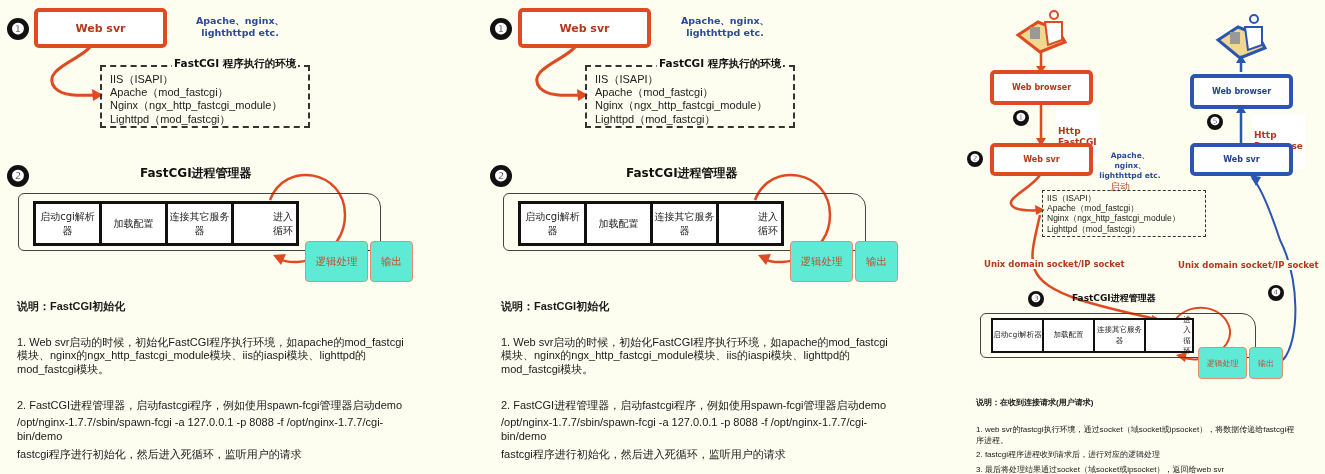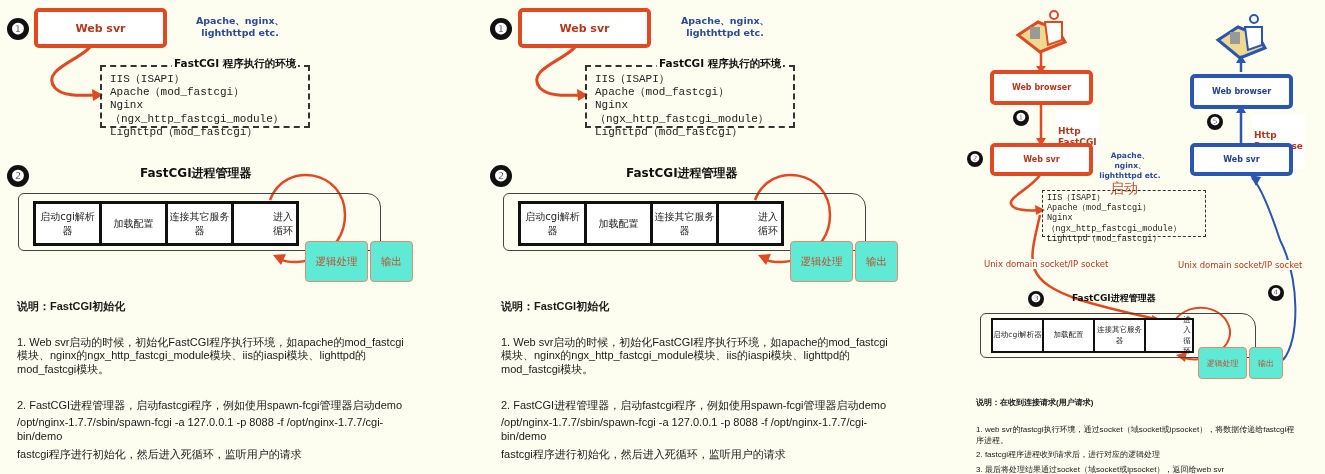--- a/index.html
+++ b/index.html
@@ -48,21 +48,21 @@
       position: absolute;
       color: #2c4a98;
       font-weight: bold;
       text-align: center;
       line-height: 1.3;
     }
     .env-box {
       position: absolute;
       border: 2px dashed #333;
       padding: 6px 8px;
-      font-family: Liberation Mono, monospace;
+      font-family: Liberation Sans, sans-serif;
       color: #222;
       line-height: 1.2;
     }
     .env-title {
       position: absolute;
       background: #fdfdf0;
       font-weight: bold;
       color: #111;
       padding: 0 2px;
       white-space: nowrap;
@@ -113,21 +113,21 @@
       position: absolute;
       color: #b23a1c;
       font-weight: bold;
       background: #fff;
       line-height: 1.25;
       padding: 16px 2px;
     }
     .socket-label {
       position: absolute;
       color: #b23a1c;
-      font-weight: normal;
+      font-weight: bold;
       white-space: nowrap;
       background: #fdfdf0;
       padding: 0 2px;
     }
     .start-label {
       position: absolute;
       color: #c2502e;
       white-space: nowrap;
     }
   </style>
@@ -280,21 +280,21 @@
   </div>
 
   <span class="step-num small" style="left:967px;top:151px;">❷</span>
   <div class="box-red" style="left:990px;top:143px;width:103px;height:33px;font-size:8px;">Web svr</div>
   <div class="box-blue" style="left:1190px;top:143px;width:103px;height:33px;font-size:8px;">Web svr</div>
   <div class="vendors" style="left:1096px;top:151px;width:68px;font-size:7.5px;">
     <div>Apache、nginx、</div>
     <div>lighthttpd etc.</div>
   </div>
 
-  <div class="start-label" style="left:1110px;top:180px;font-size:14px;">启动</div>
+  <div class="start-label" style="left:1110px;top:180px;font-size:10px;">启动</div>
   <div class="env-box" style="left:1042px;top:190px;width:164px;height:47px;font-size:8.5px;padding:2px 4px;border-width:1.5px;">
     <div>IIS（ISAPI）</div>
     <div>Apache（mod_fastcgi）</div>
     <div>Nginx（ngx_http_fastcgi_module）</div>
     <div>Lighttpd（mod_fastcgi）</div>
   </div>
 
   <div class="socket-label" style="left:982px;top:259px;font-size:8.5px;">Unix domain socket/IP socket</div>
   <div class="socket-label" style="left:1176px;top:260px;font-size:8.5px;">Unix domain socket/IP socket</div>
 

